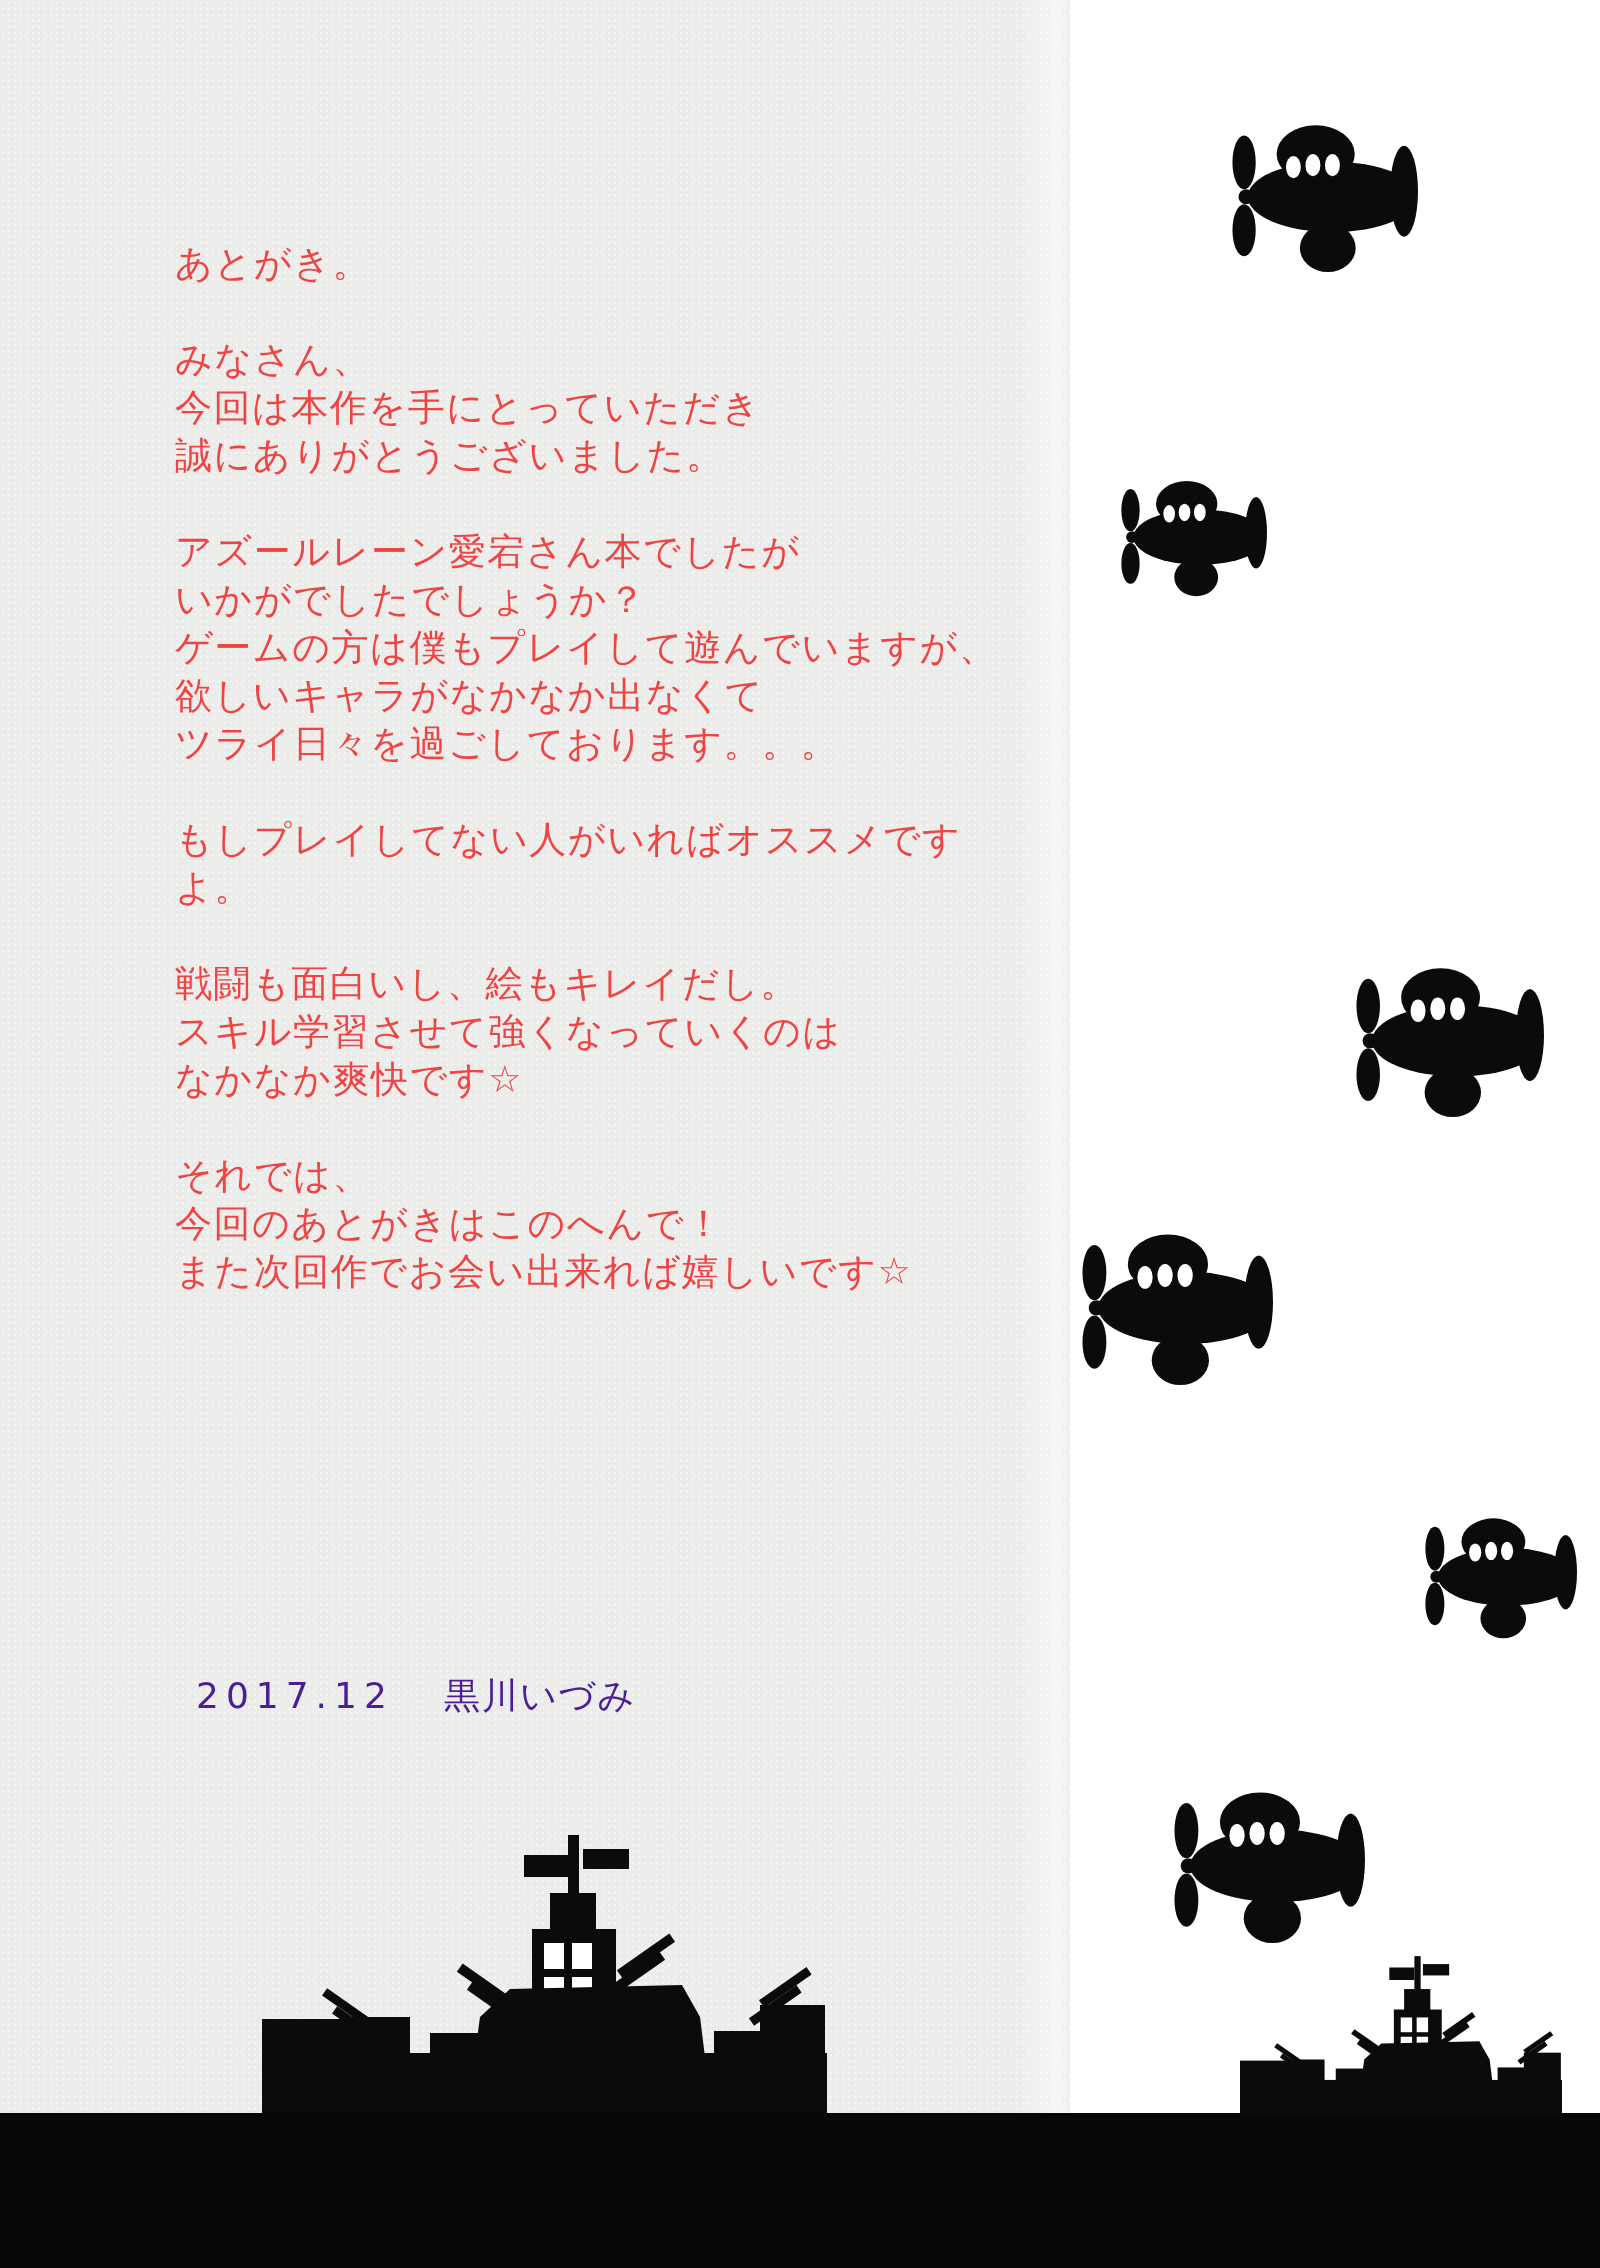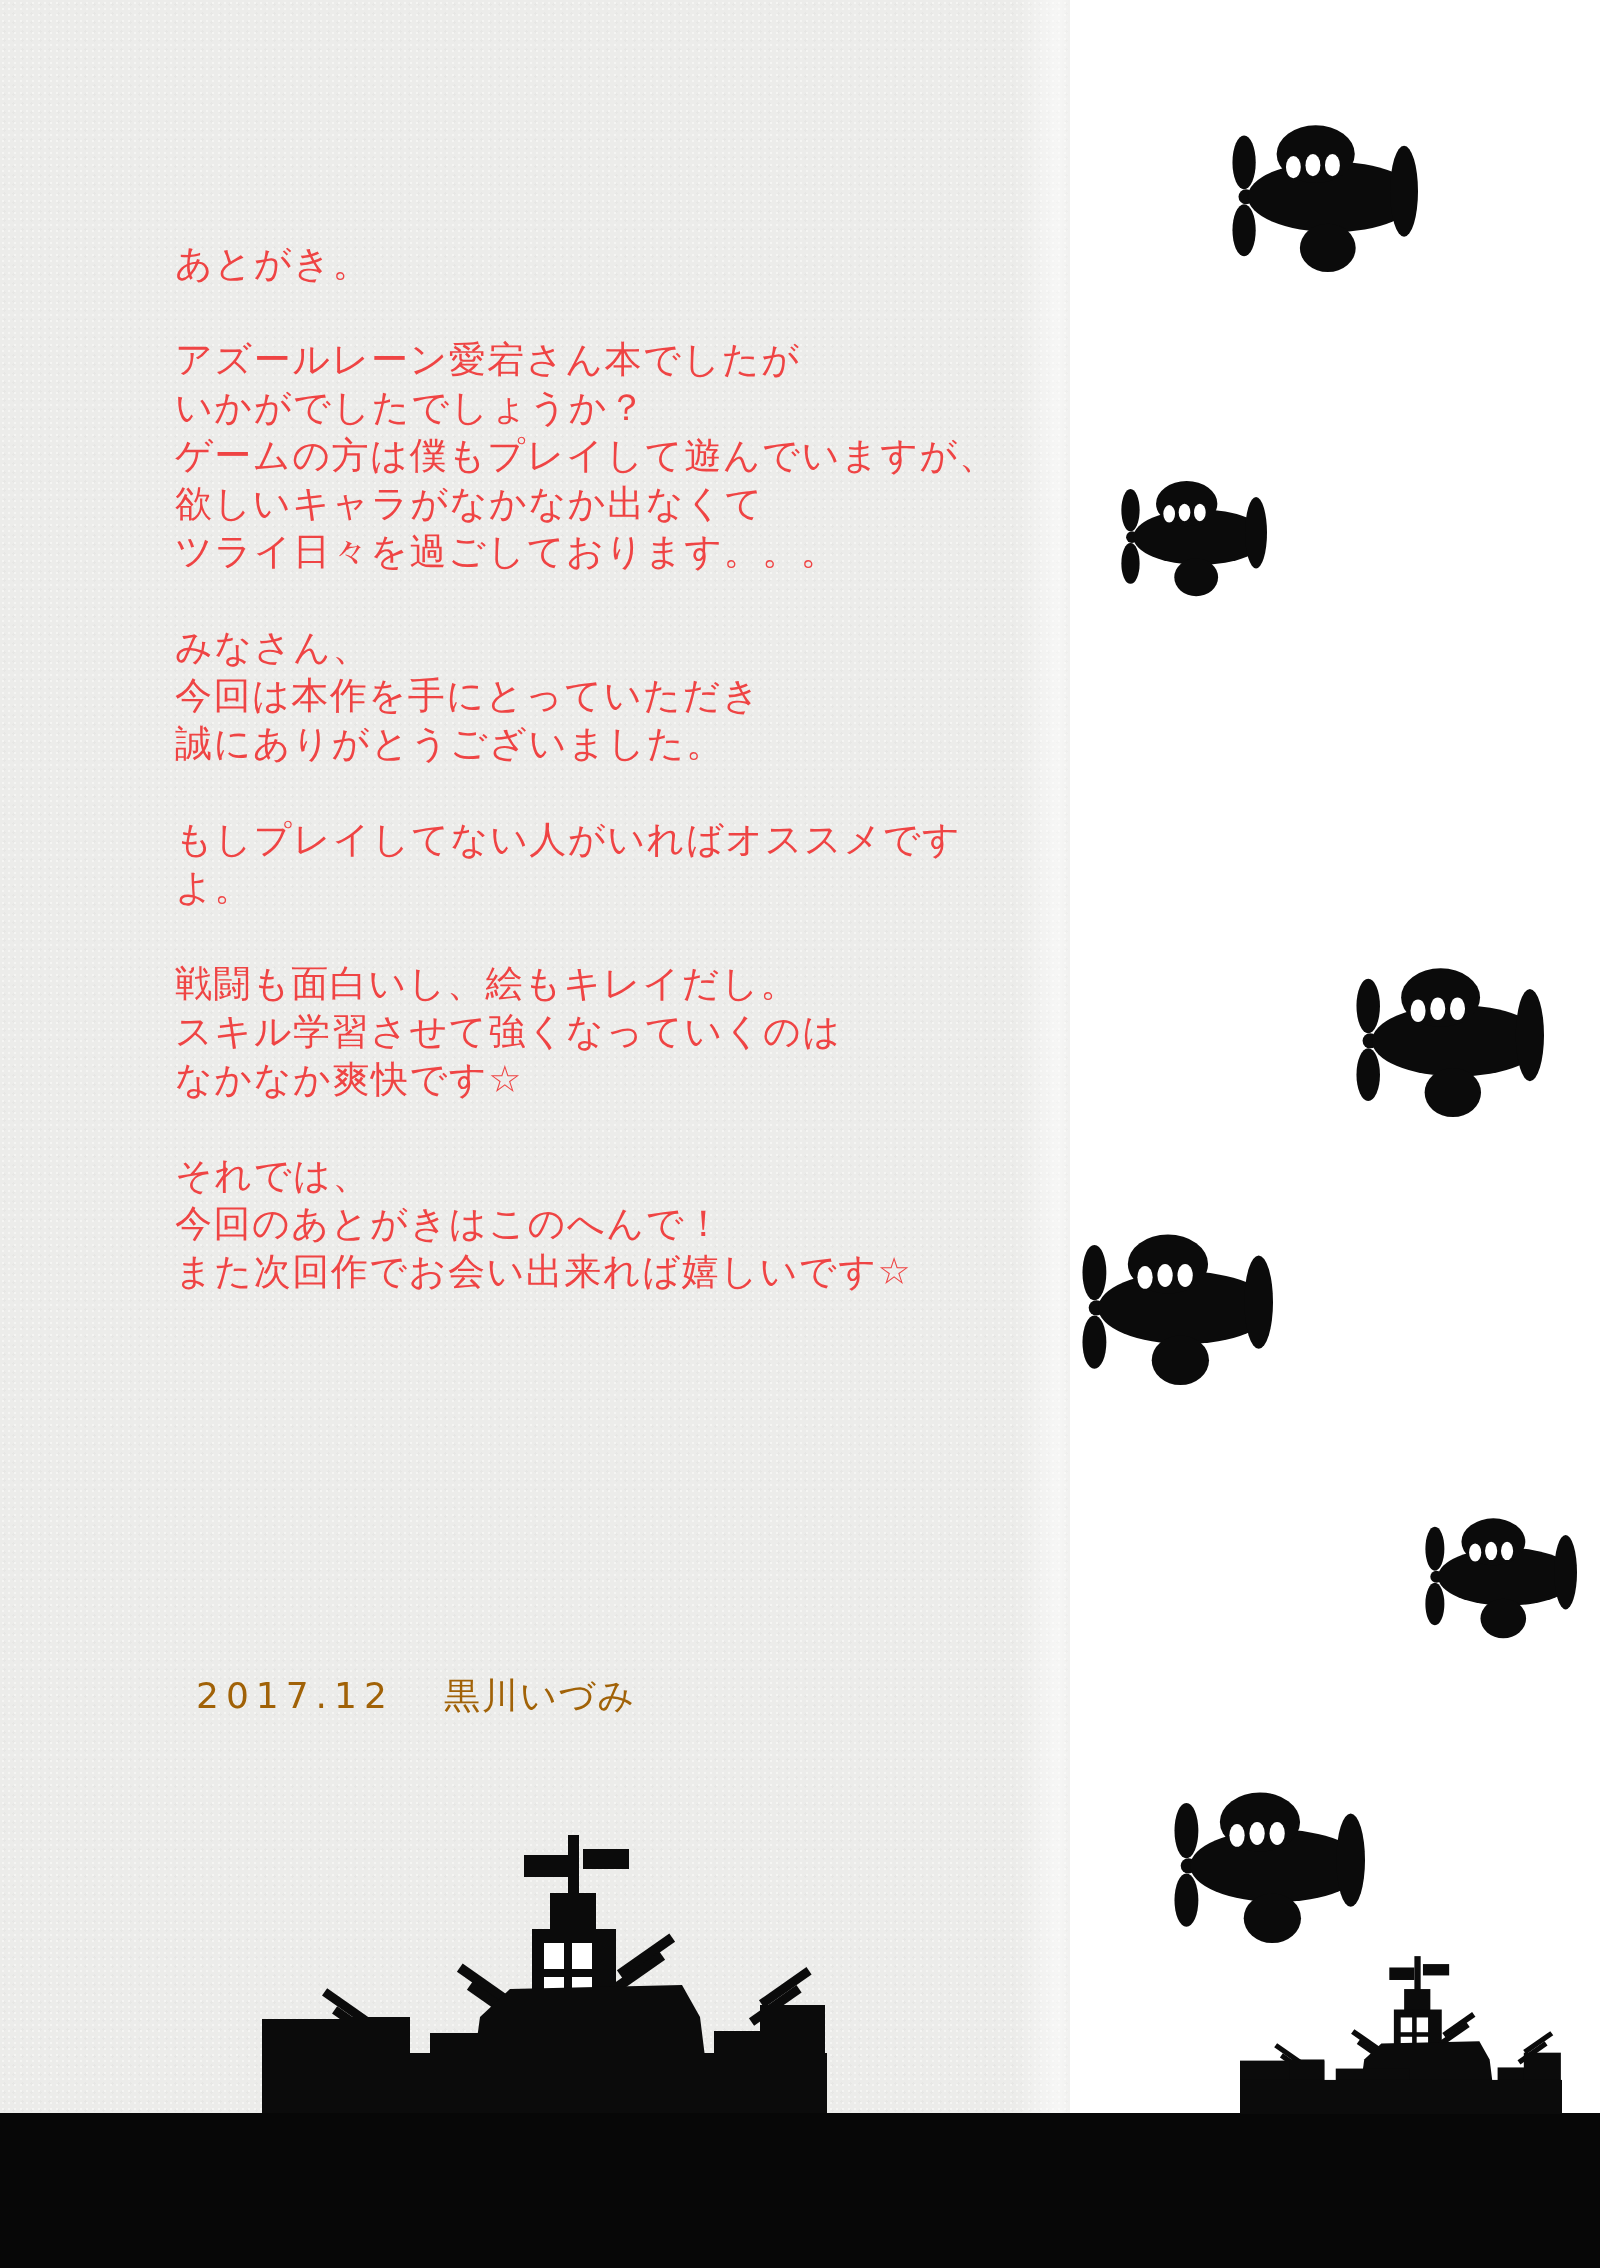--- a/index.html
+++ b/index.html
@@ -37,21 +37,21 @@
 
   .afterword {
     position:absolute; left:175px; top:240px; width:860px;
     color:#ef4444; font-size:37px; line-height:48px; letter-spacing:1.5px;
   }
   .afterword .title { font-weight:normal; font-size:37px; }
   .afterword p { margin:48px 0 0 0; }
 
   .signature {
     position:absolute; left:196px; top:1672px;
-    color:#a16207; font-size:36px; white-space:nowrap;
+    color:#4c1d95; font-size:36px; white-space:nowrap;
   }
   .signature .date { letter-spacing:7px; }
   .signature .author { margin-left:50px; letter-spacing:2px; }
 
   .decor svg { position:absolute; fill:#0b0b0b; }
   .defs-holder { position:absolute; width:0; height:0; overflow:hidden; }
 </style>
 </head>
 <body>
 
@@ -114,22 +114,22 @@
 
 <div class="sheet">
 
   <div class="page-left"></div>
   <div class="strip-right"></div>
   <div class="bottom-band"></div>
 
   <div class="afterword">
     <div class="title">あとがき。</div>
     <div>
+        <p>みなさん、<br>今回は本作を手にとっていただき<br>誠にありがとうございました。</p>
         <p>アズールレーン愛宕さん本でしたが<br>いかがでしたでしょうか？<br>ゲームの方は僕もプレイして遊んでいますが、<br>欲しいキャラがなかなか出なくて<br>ツライ日々を過ごしております。。。</p>
-        <p>みなさん、<br>今回は本作を手にとっていただき<br>誠にありがとうございました。</p>
         <p>もしプレイしてない人がいればオススメですよ。</p>
         <p>戦闘も面白いし、絵もキレイだし。<br>スキル学習させて強くなっていくのは<br>なかなか爽快です☆</p>
         <p>それでは、<br>今回のあとがきはこのへんで！<br>また次回作でお会い出来れば嬉しいです☆</p>
       </div>
   </div>
 
   <div class="signature">
     <span class="date">2017.12</span><span class="author">黒川いづみ</span>
   </div>
 

